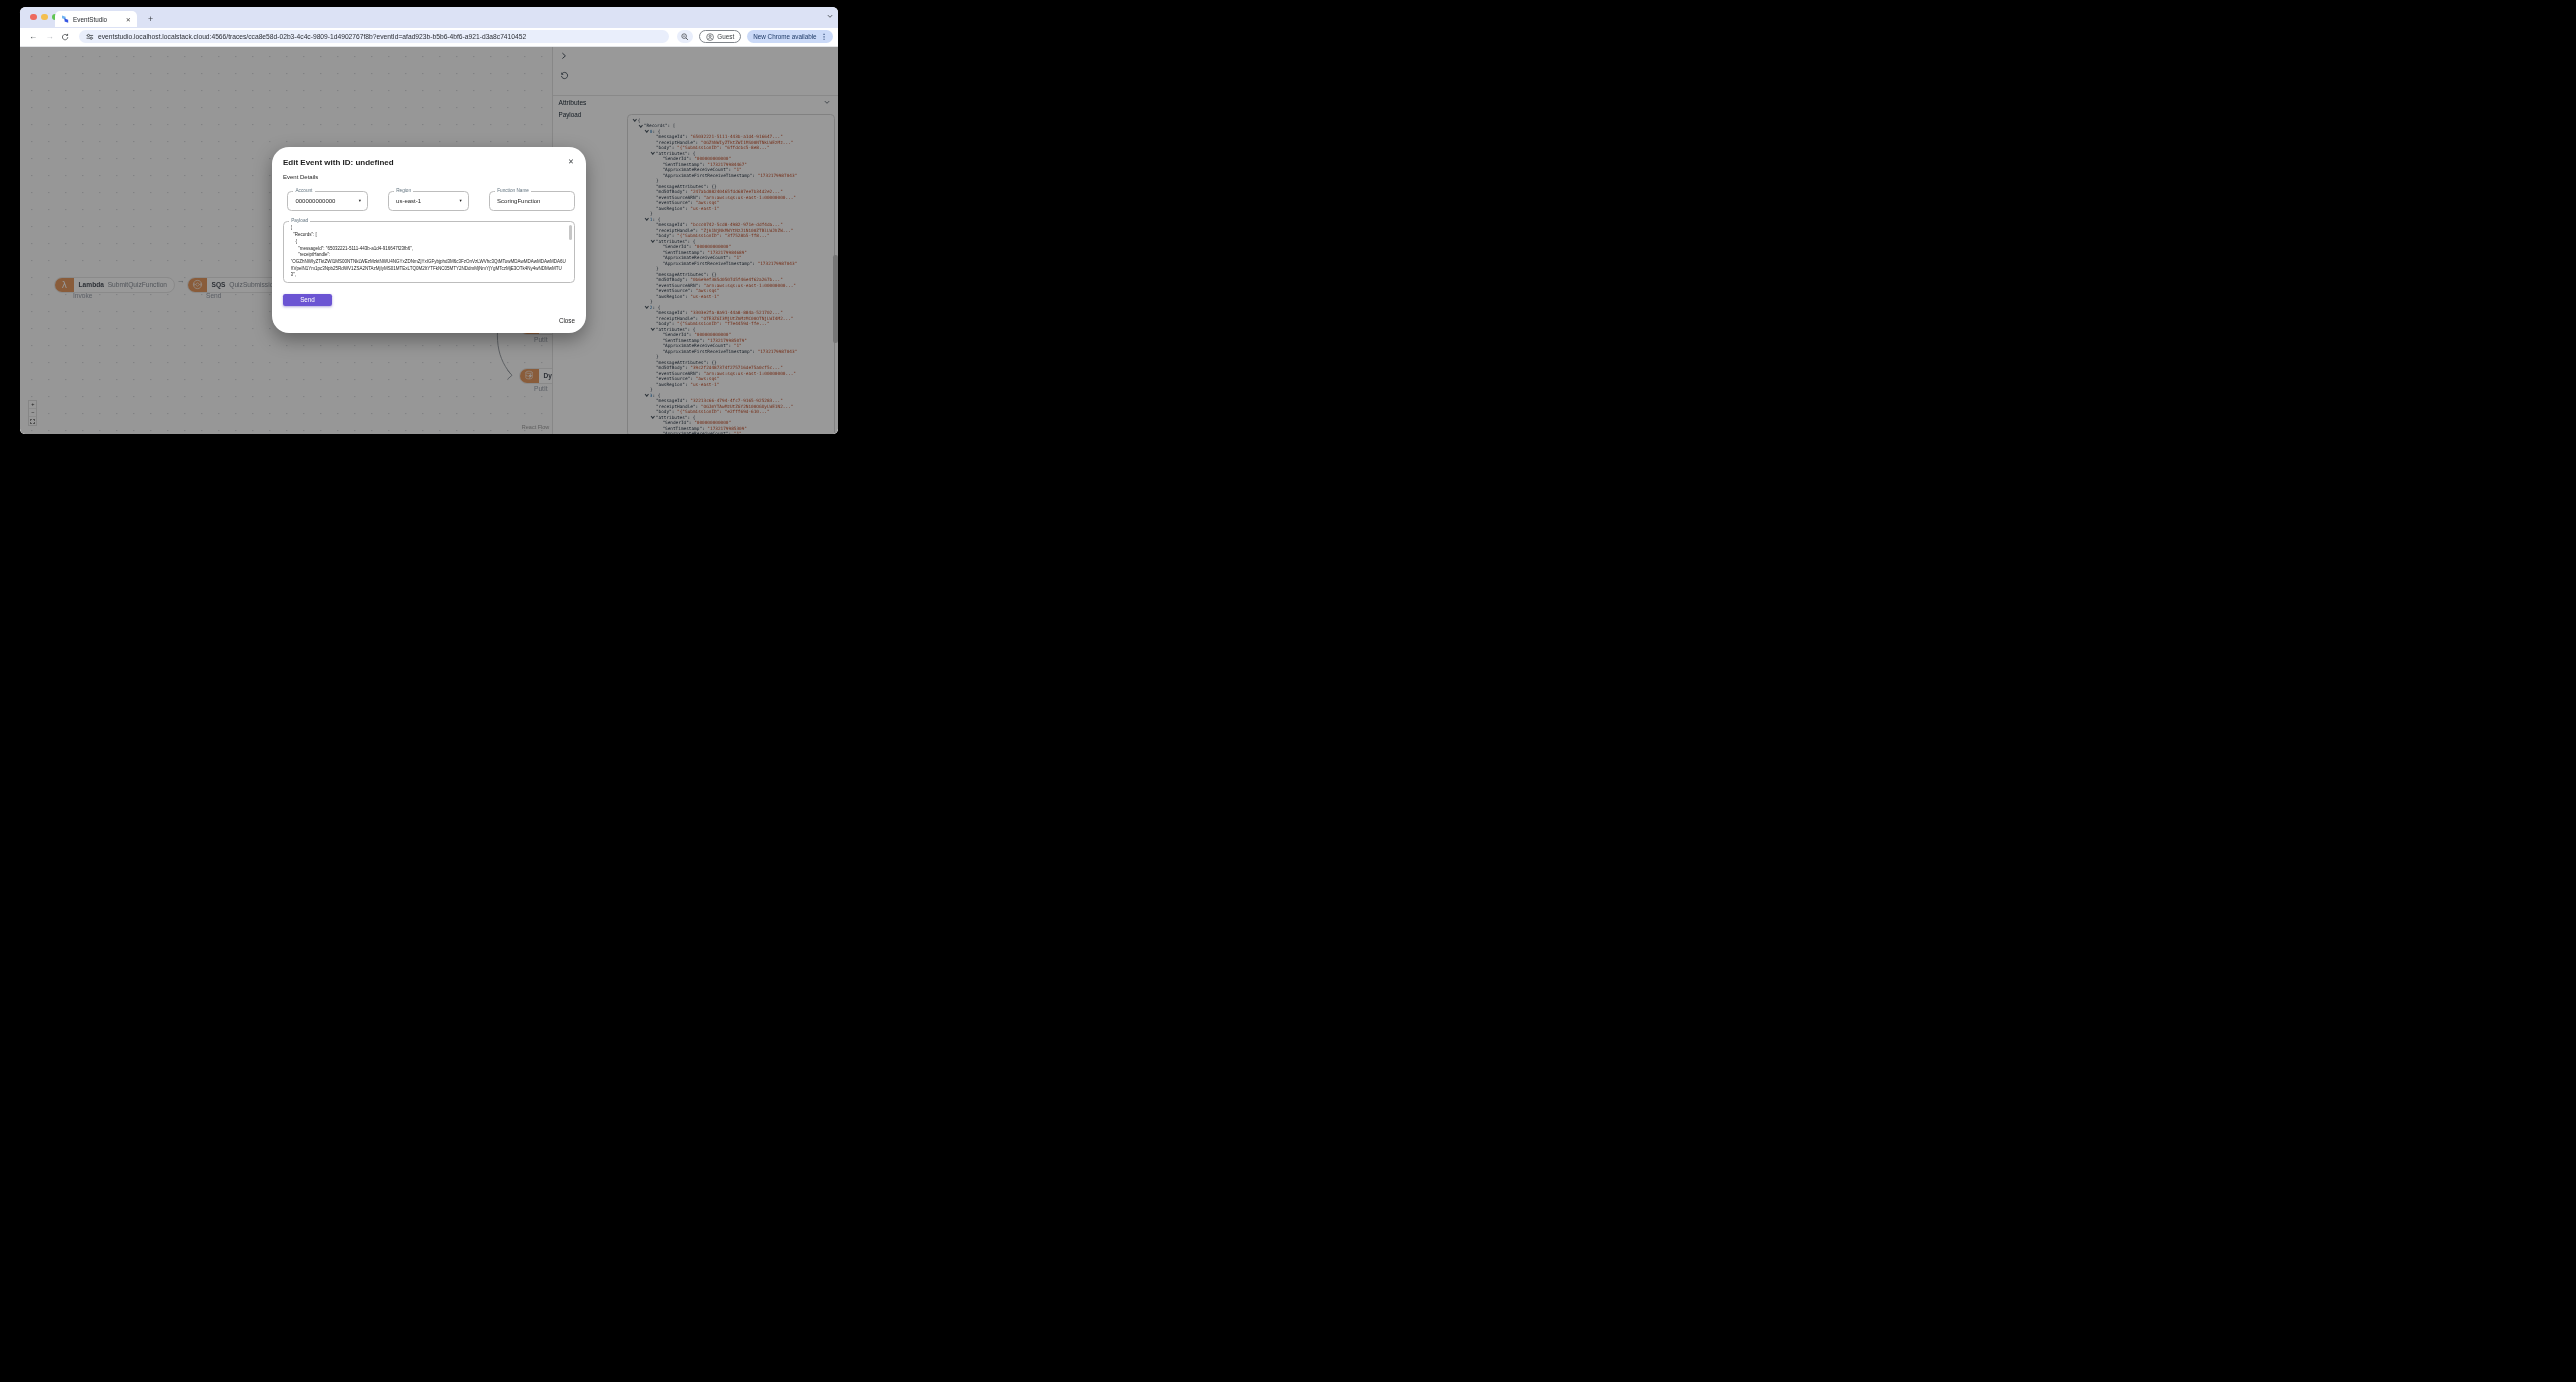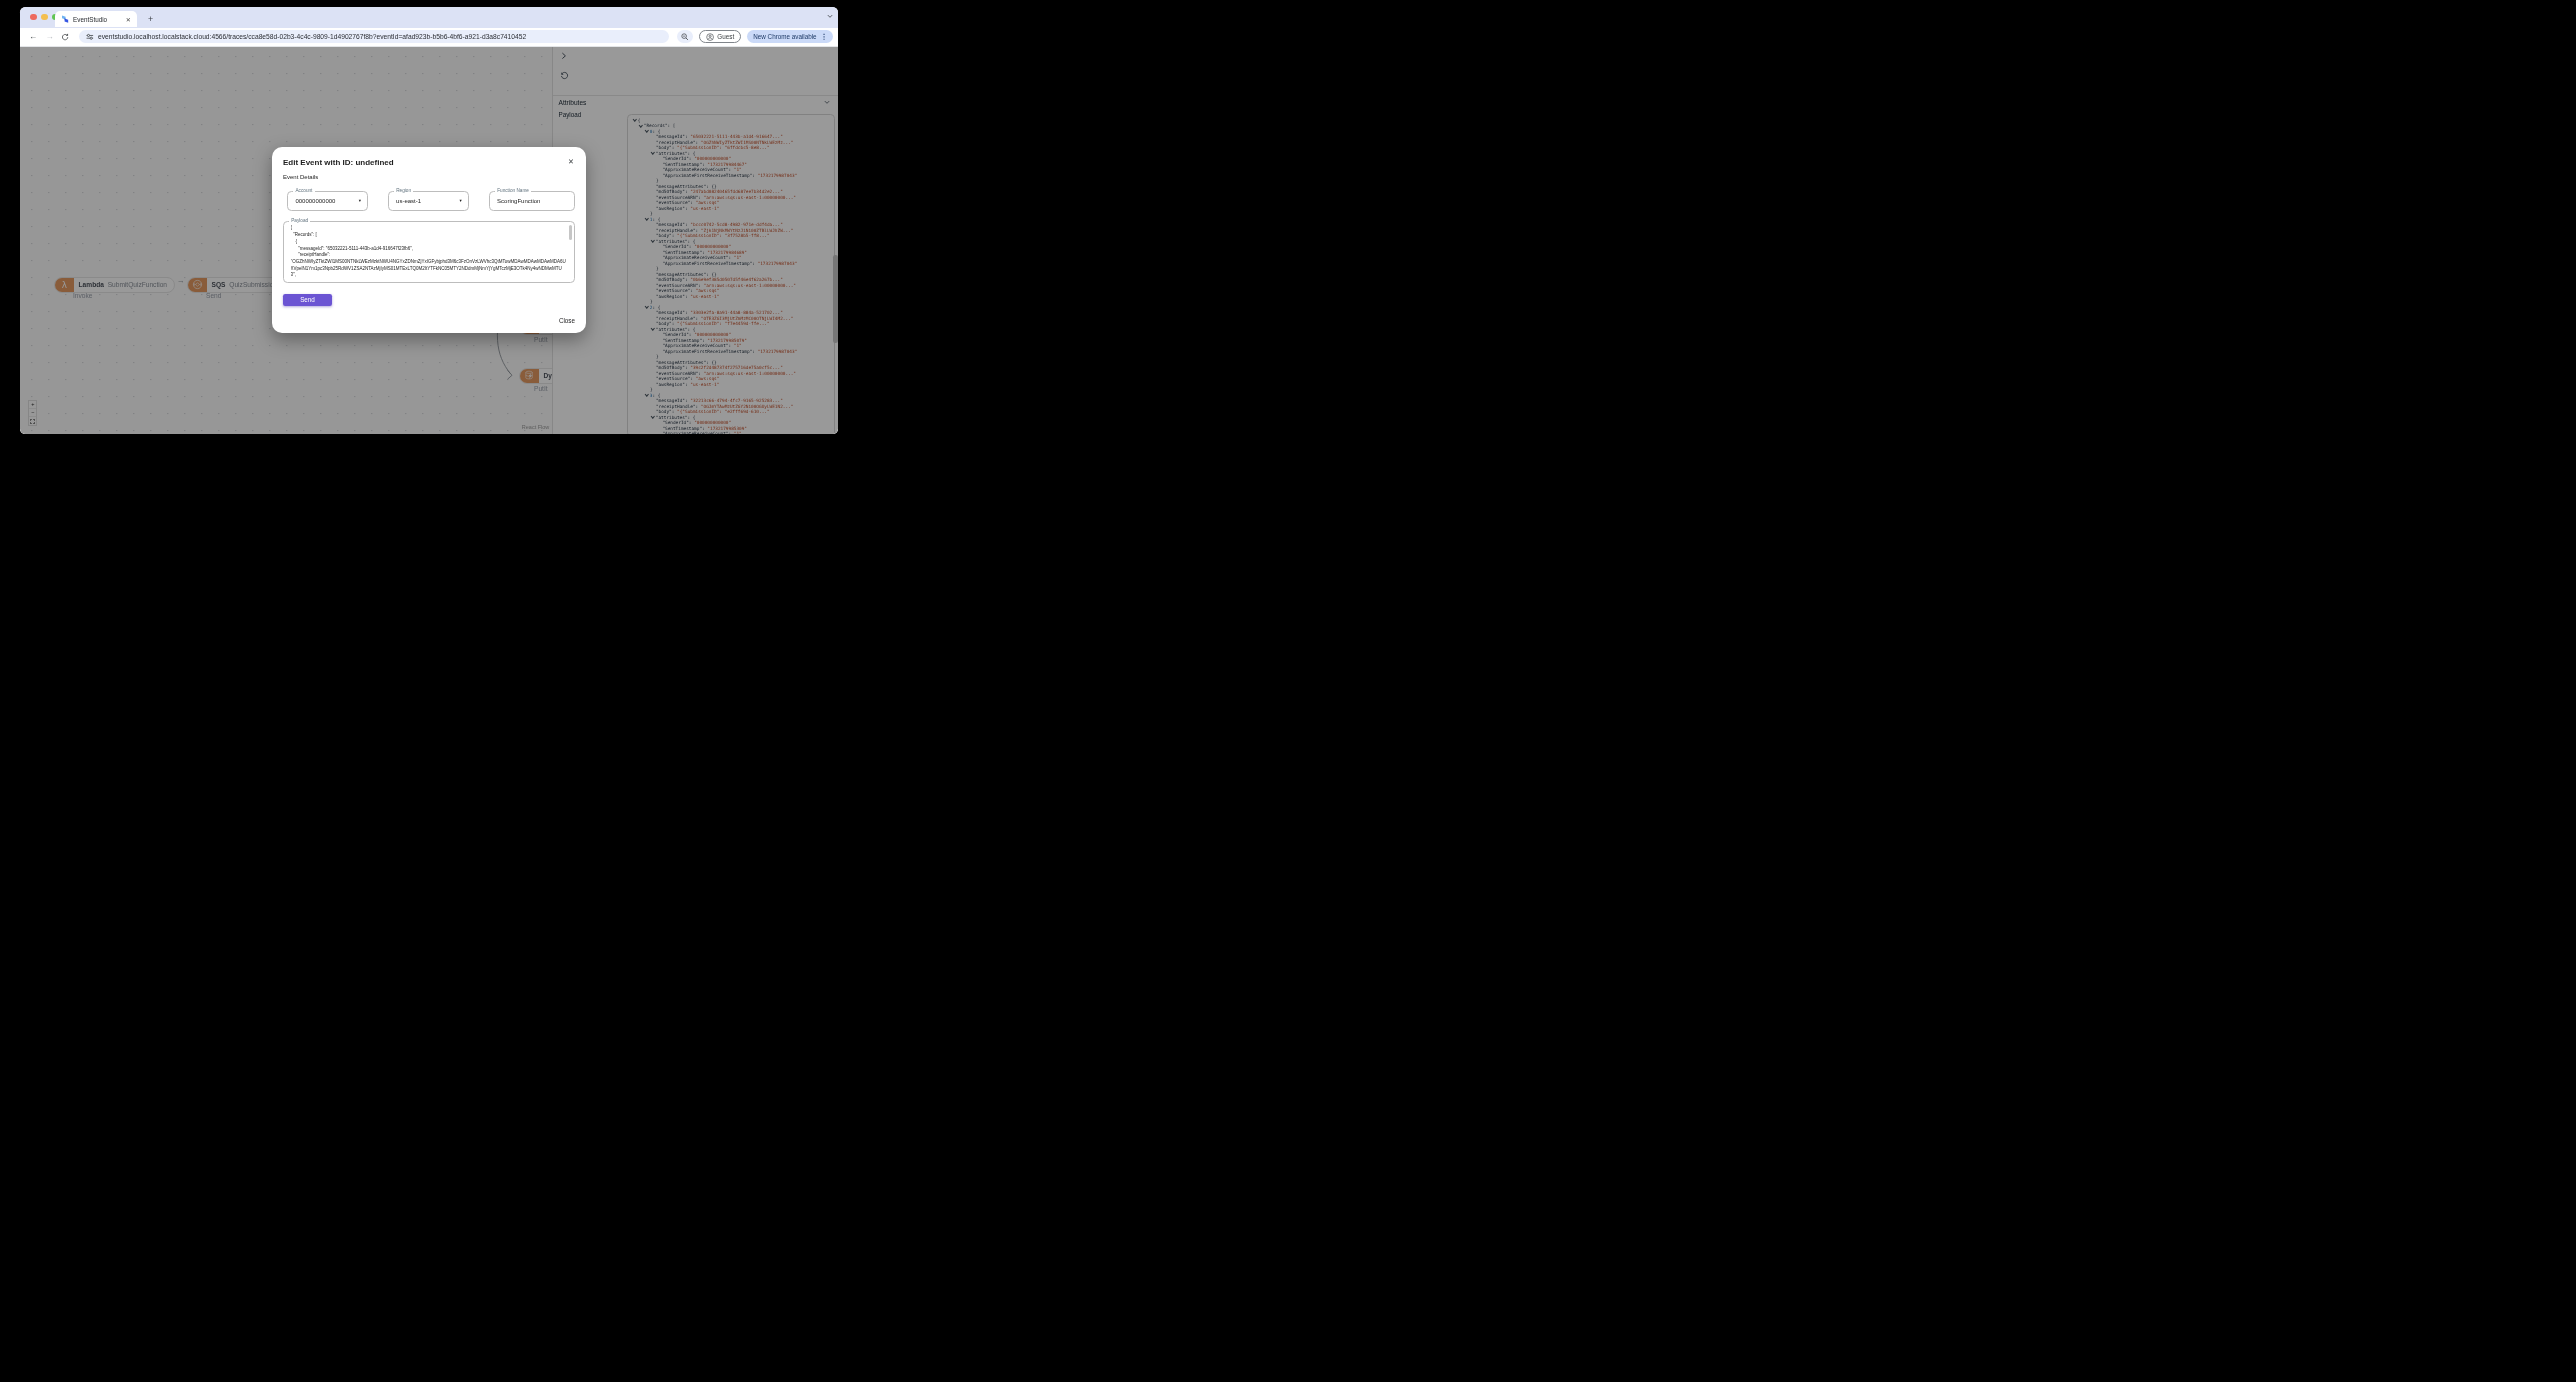--- a/index.html
+++ b/index.html
@@ -66,21 +66,21 @@
   .jcaret { display:inline-block; width:2.7px; height:2.7px; border-left:0.5px solid #4a5560; border-bottom:0.5px solid #4a5560; transform:rotate(-45deg) translateY(-1.1px); margin-left:-4.4px; margin-right:1.6px; }
   .jkey { color:#1f2d3d; }
   .jidx { color:#2a7ab9; }
   .jval { color:#c24f2a; }
   .vscroll-thumb { position:absolute; right:0.5px; top:208px; width:4.4px; height:88px; border-radius:2.2px; background:#c7c7c7; }
 
   
   .overlay { position:absolute; inset:0; background:rgba(0,0,0,0.40); z-index:5; }
 
   
-  .modal { position:absolute; left:252px; top:100px; width:314px; height:186px; background:#fff; border-radius:10px; box-shadow:0 6.6px 18.6px rgba(0,0,0,0.35); z-index:10; }
+  .modal { position:absolute; left:252px; top:100px; width:314px; height:186px; background:#fff; border-radius:17px; box-shadow:0 6.6px 18.6px rgba(0,0,0,0.35); z-index:10; }
   .modal-title { position:absolute; left:11px; top:11px; font-size:8px; font-weight:600; color:#1e1e1e; }
   .modal-x { position:absolute; right:12px; top:10px; font-size:7.1px; color:#3c4043; }
   .section-label { position:absolute; left:11px; top:27px; font-size:6px; color:#232323; }
   .ofield { position:absolute; border:0.5px solid #bdbdbd; border-radius:4.4px; height:20px; background:#fff; }
   .ofield .flabel { position:absolute; top:-3.3px; left:5px; background:#fff; padding:0 2.2px; font-size:4.7px; color:#5f707c; }
   .ofield .fval { position:absolute; left:7.1px; top:0; line-height:18.6px; font-size:6px; color:#1d1d1d; white-space:nowrap; }
   .ofield .fcaret { position:absolute; right:5.5px; top:7.1px; font-size:3.8px; color:#222; }
   .payload-field { left:11px; top:74px; width:292px; height:62px; }
   .payload-text { position:absolute; left:6.6px; right:7.7px; top:3.8px; bottom:2.2px; font-size:4.5px; line-height:6.7px; color:#1c1c1c; white-space:pre-wrap; word-break:break-all; overflow:hidden; }
   .payload-scroll { position:absolute; right:2.2px; top:3.8px; width:2.7px; height:14.2px; border-radius:1.6px; background:#c6c6c6; }

